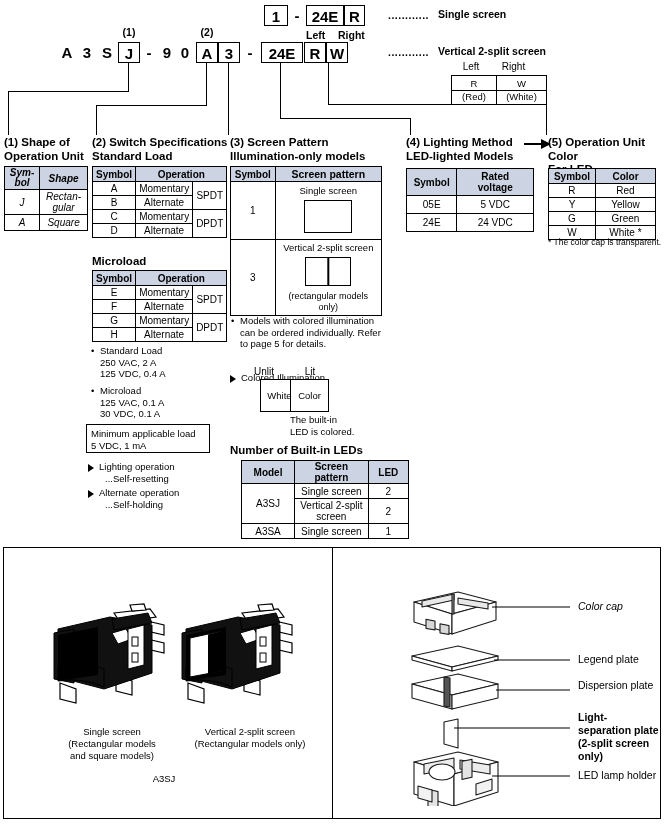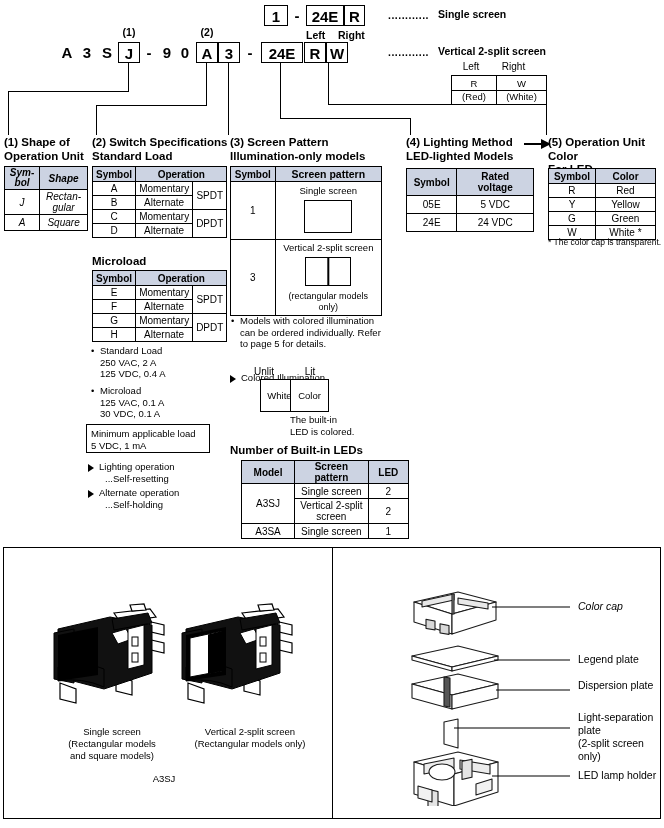--- a/index.html
+++ b/index.html
@@ -512,18 +512,18 @@
       <line x1="110" y1="80" x2="186" y2="80"></line>
       <line x1="112" y1="110" x2="186" y2="110"></line>
       <line x1="70" y1="148" x2="186" y2="148"></line>
       <line x1="108" y1="196" x2="186" y2="196"></line>
     </g>
   </svg>
 
   <div class="ecap" style="left:574px;top:52px;font-style:italic;">Color cap</div>
   <div class="ecap" style="left:574px;top:105px;">Legend plate</div>
   <div class="ecap" style="left:574px;top:131px;">Dispersion plate</div>
-  <div class="ecap" style="left:574px;top:163px;">
+  <div class="ecap" style="left:574px;top:163px;font-weight:bold;">
     <span>Light-separation plate</span><br>
     <span>(2-split screen only)</span>
   </div>
   <div class="ecap" style="left:574px;top:221px;">LED lamp holder</div>
 </div>
 
 </body></html>

